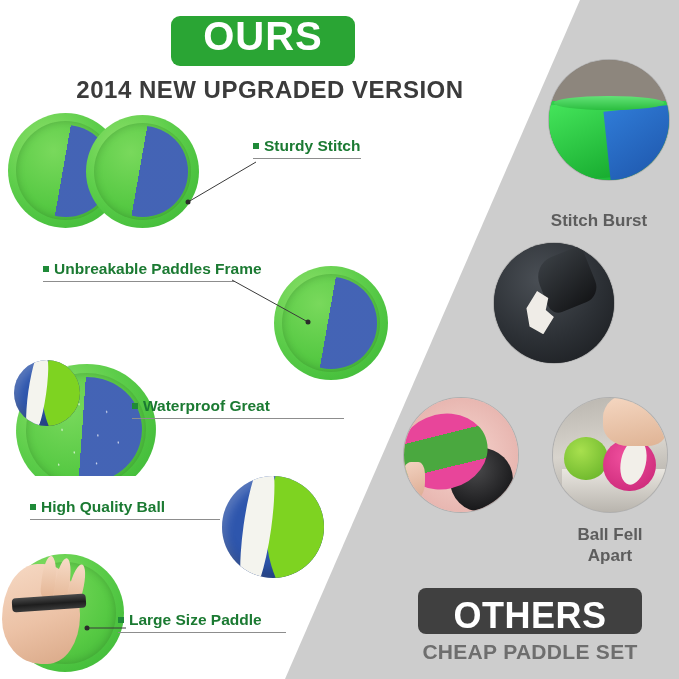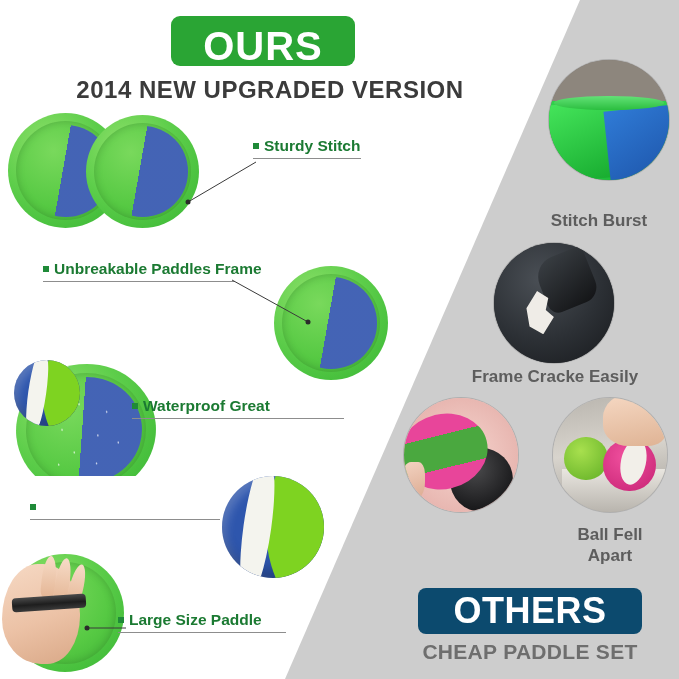--- a/index.html
+++ b/index.html
@@ -33,21 +33,21 @@
   }
 
   .layer { position: absolute; z-index: 2; }
 
   
   .ours-badge {
     left: 171px; top: 16px;
     width: 184px; height: 50px;
     background: #2aa534;
     border-radius: 9px;
-    display: flex; align-items: flex-end; justify-content: center;
+    display: flex; align-items: flex-start; justify-content: center;
   }
   .ours-badge span {
     color: #ffffff;
     font-size: 40px;
     font-weight: bold;
     letter-spacing: 1px;
     line-height: 1;
   }
   .ours-sub {
     left: 60px; top: 76px;
@@ -56,23 +56,23 @@
     color: #3b3b3b;
     font-size: 24px;
     font-weight: bold;
     letter-spacing: .5px;
   }
 
   
   .others-badge {
     left: 418px; top: 588px;
     width: 224px; height: 46px;
-    background: #0c4a6e;
+    background: #404040;
     border-radius: 8px;
-    display: flex; align-items: center; justify-content: center;
+    display: flex; align-items: flex-end; justify-content: center;
   }
   .others-badge span {
     color: #ffffff;
     font-size: 36px;
     font-weight: bold;
     letter-spacing: .5px;
     line-height: 1;
   }
   .others-sub {
     left: 390px; top: 640px;
@@ -269,21 +269,21 @@
     <div class="cl-line1"><span class="bullet"></span><span>Waterproof Great</span></div>
     <div class="rule"></div>
   </div>
 
   <div class="layer ball" style="left:222px; top:476px; width:102px; height:102px;">
     <div class="half"></div>
     <div class="seam"></div>
   </div>
 
   <div class="layer callout" style="left:30px; top:497px; width:190px;">
-    <div class="cl-line1"><span class="bullet"></span></div>
+    <div class="cl-line1"><span class="bullet"></span><span>High Quality Ball</span></div>
     <div class="rule"></div>
   </div>
 
   <div class="layer" style="left:0px; top:548px; width:140px; height:131px; overflow:hidden;">
     <div class="paddle" style="left:6px; top:6px; width:118px; height:118px;">
       <div class="rim"></div>
     </div>
     <div class="hand" style="left:2px; top:16px; width:78px; height:100px;"></div>
     <div class="finger" style="left:42px; top:8px; width:14px; height:42px; transform:rotate(6deg);"></div>
     <div class="finger" style="left:56px; top:10px; width:14px; height:44px; transform:rotate(10deg);"></div>
@@ -306,21 +306,20 @@
     <div style="position:absolute; left:48%; top:40%; width:58%; height:60%; background:linear-gradient(150deg,#2f7bd6,#1d53a8); transform:rotate(-6deg);"></div>
     <div style="position:absolute; left:4%; top:30%; width:92%; height:12%; background:linear-gradient(180deg,#63e277,#2bbe3f); border-radius:50%;"></div>
   </div>
   <div class="r-label" style="left:519px; top:210px; width:160px;">Stitch Burst</div>
 
   <div class="photo-circle" style="left:494px; top:243px; width:120px; height:120px; background:#2b2f33;">
     <div style="position:absolute; inset:0; background:radial-gradient(circle at 38% 30%, #4a4f55 0%, #2c3035 55%, #17191c 100%);"></div>
     <div style="position:absolute; left:38%; top:8%; width:44%; height:46%; background:linear-gradient(160deg,#3b4045,#121315); border-radius:40% 12% 30% 20%; transform:rotate(-22deg);"></div>
     <div style="position:absolute; left:26%; top:40%; width:26%; height:36%; background:#efece7; clip-path:polygon(38% 0%, 74% 16%, 66% 44%, 92% 60%, 58% 100%, 14% 82%, 4% 40%);"></div>
   </div>
-  <div class="r-label" style="left:455px; top:366px; width:200px;">Frame Cracke  Easily</div>
 
   <div class="photo-circle" style="left:404px; top:398px; width:114px; height:114px; background:#f0c9c4;">
     <div style="position:absolute; inset:0; background:radial-gradient(circle at 50% 50%, #f6d5cf 0%, #e8b7b1 70%, #d79c98 100%);"></div>
     <div style="position:absolute; left:40%; top:44%; width:56%; height:56%; background:radial-gradient(circle at 40% 32%, #4a4a4c 0%, #1a1a1c 70%); border-radius:50%;"></div>
     <div style="position:absolute; left:-4%; top:14%; width:78%; height:66%; background:linear-gradient(180deg,#e8459a 0 28%, #4aa83f 28% 72%, #e8459a 72% 100%); border-radius:50%; transform:rotate(-14deg);"></div>
     <div style="position:absolute; left:-2%; top:56%; width:20%; height:34%; background:linear-gradient(160deg,#f3d3c2,#dba98f); border-radius:40% 30% 50% 50%;"></div>
   </div>
 
   <div class="photo-circle" style="left:553px; top:398px; width:114px; height:114px; background:#c8c4bd;">
     <div style="position:absolute; inset:0; background:linear-gradient(170deg,#b9b5ae 0%, #d8d4cd 45%, #9f9b95 100%);"></div>

